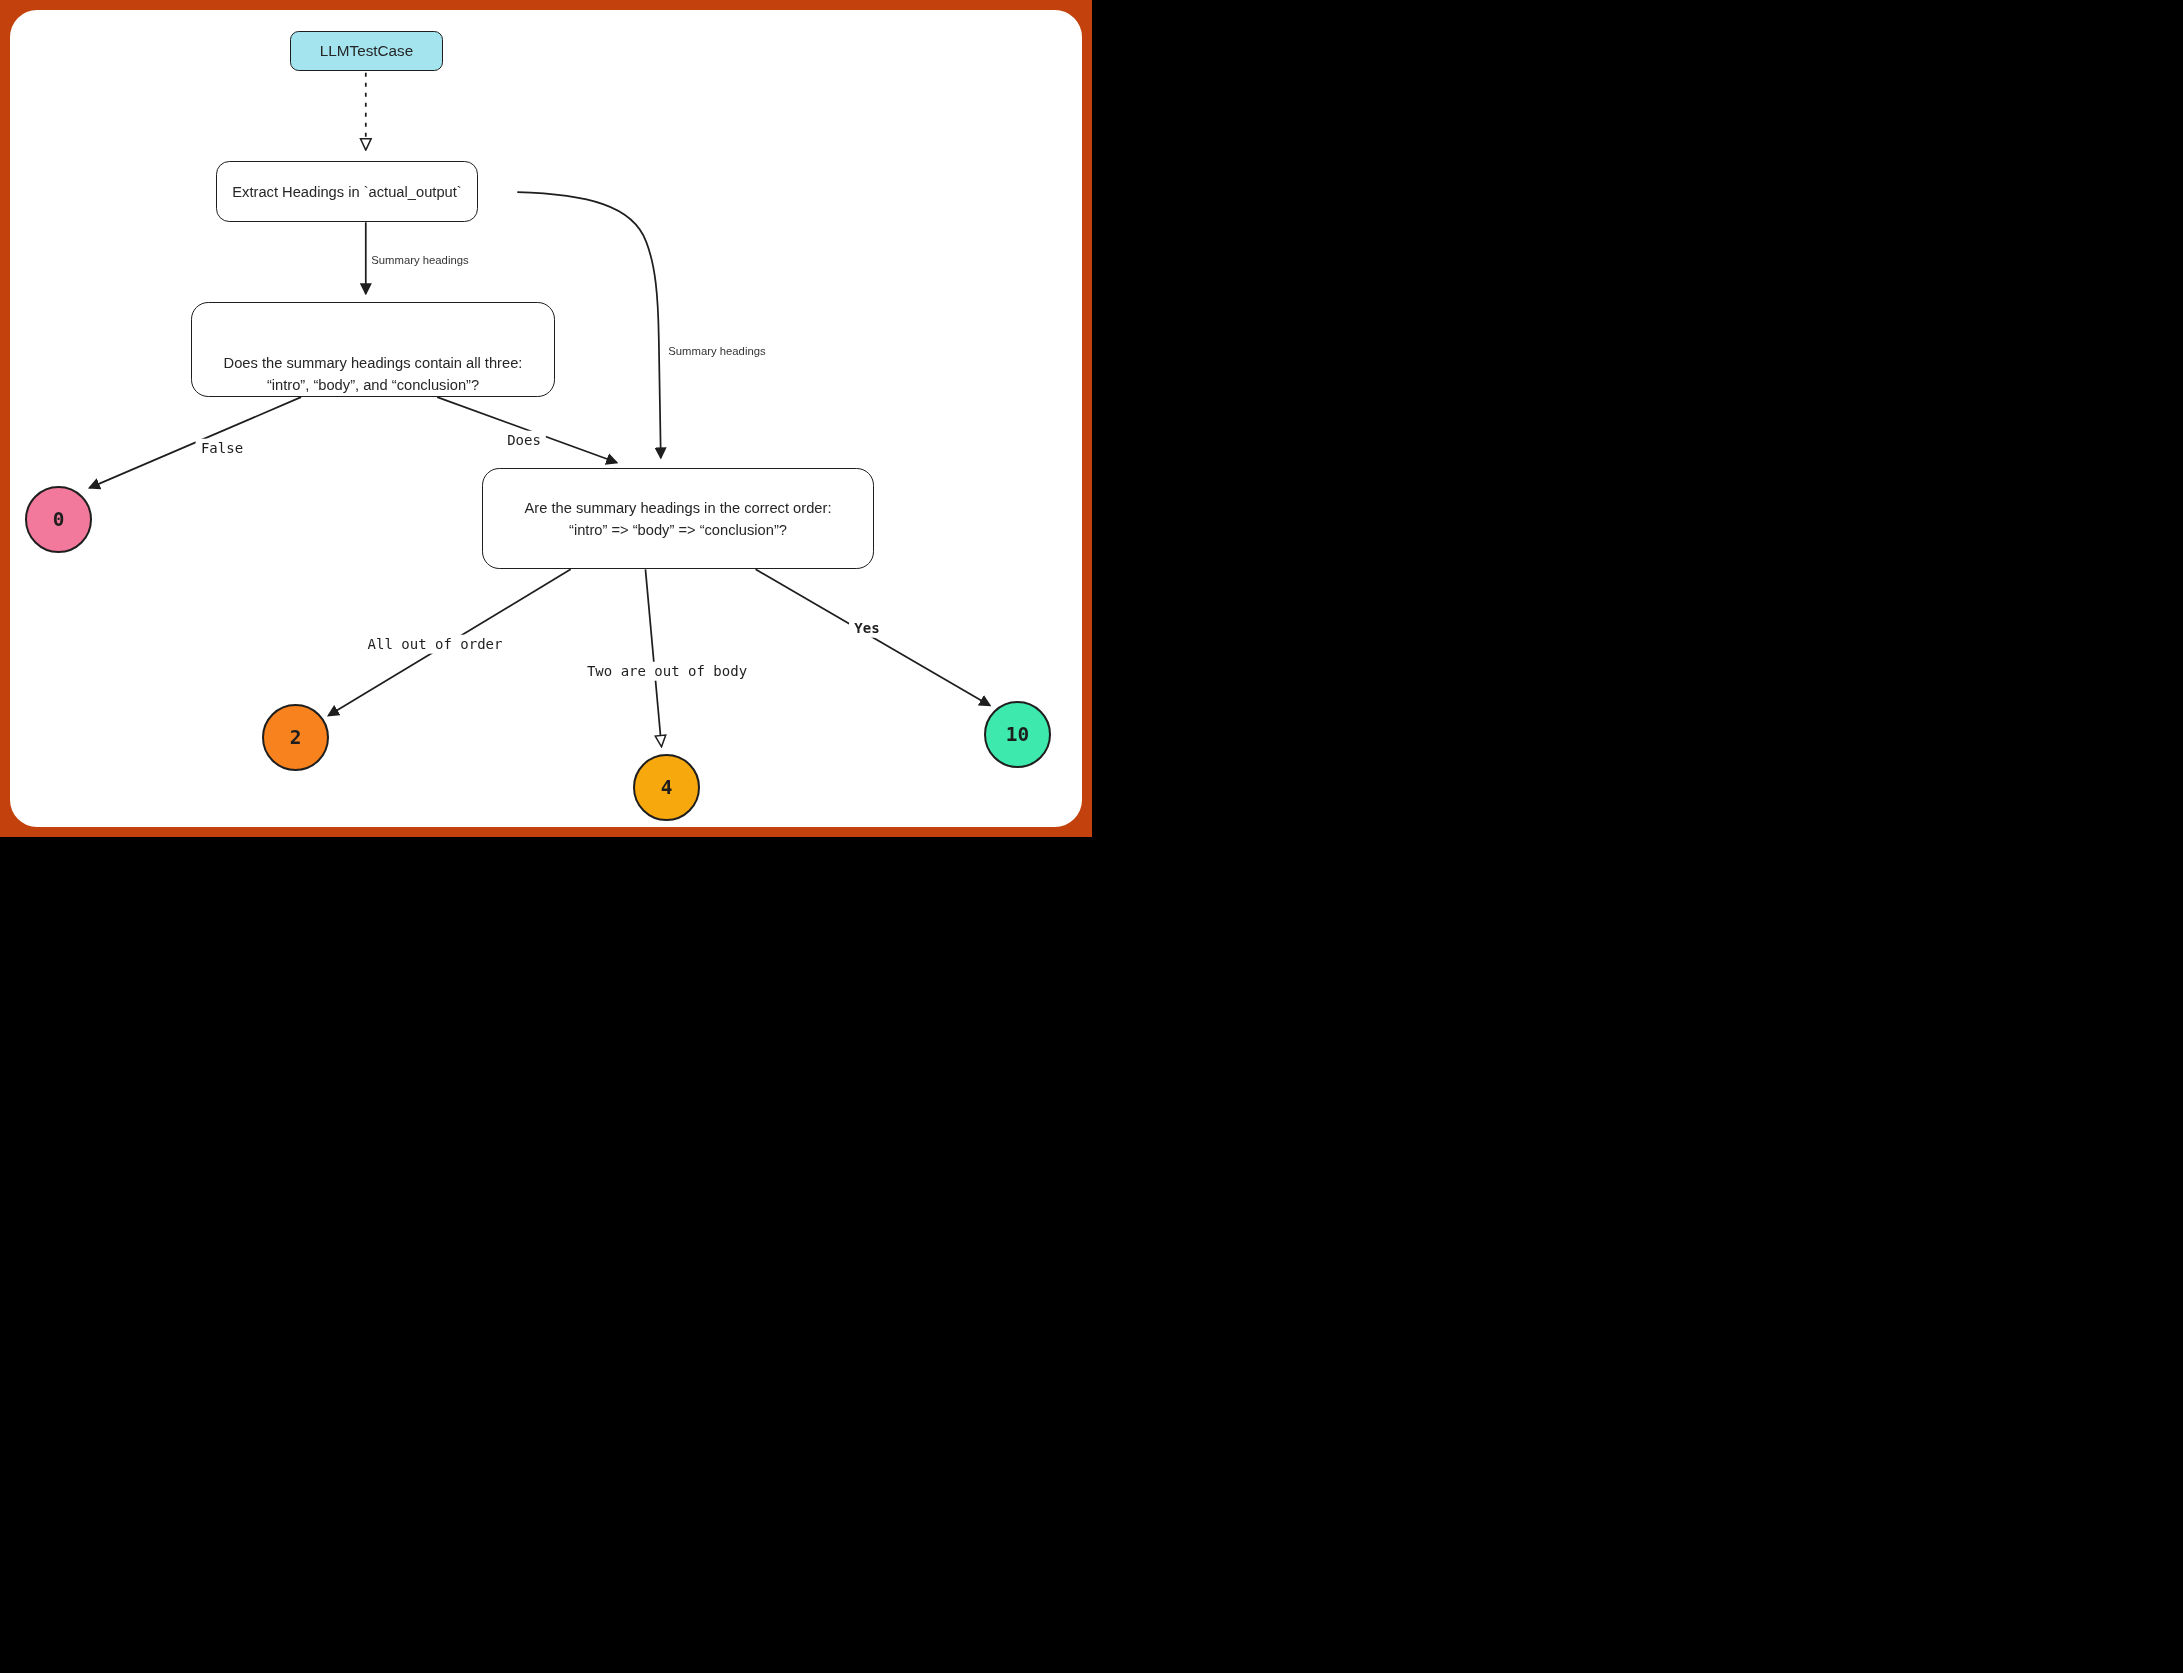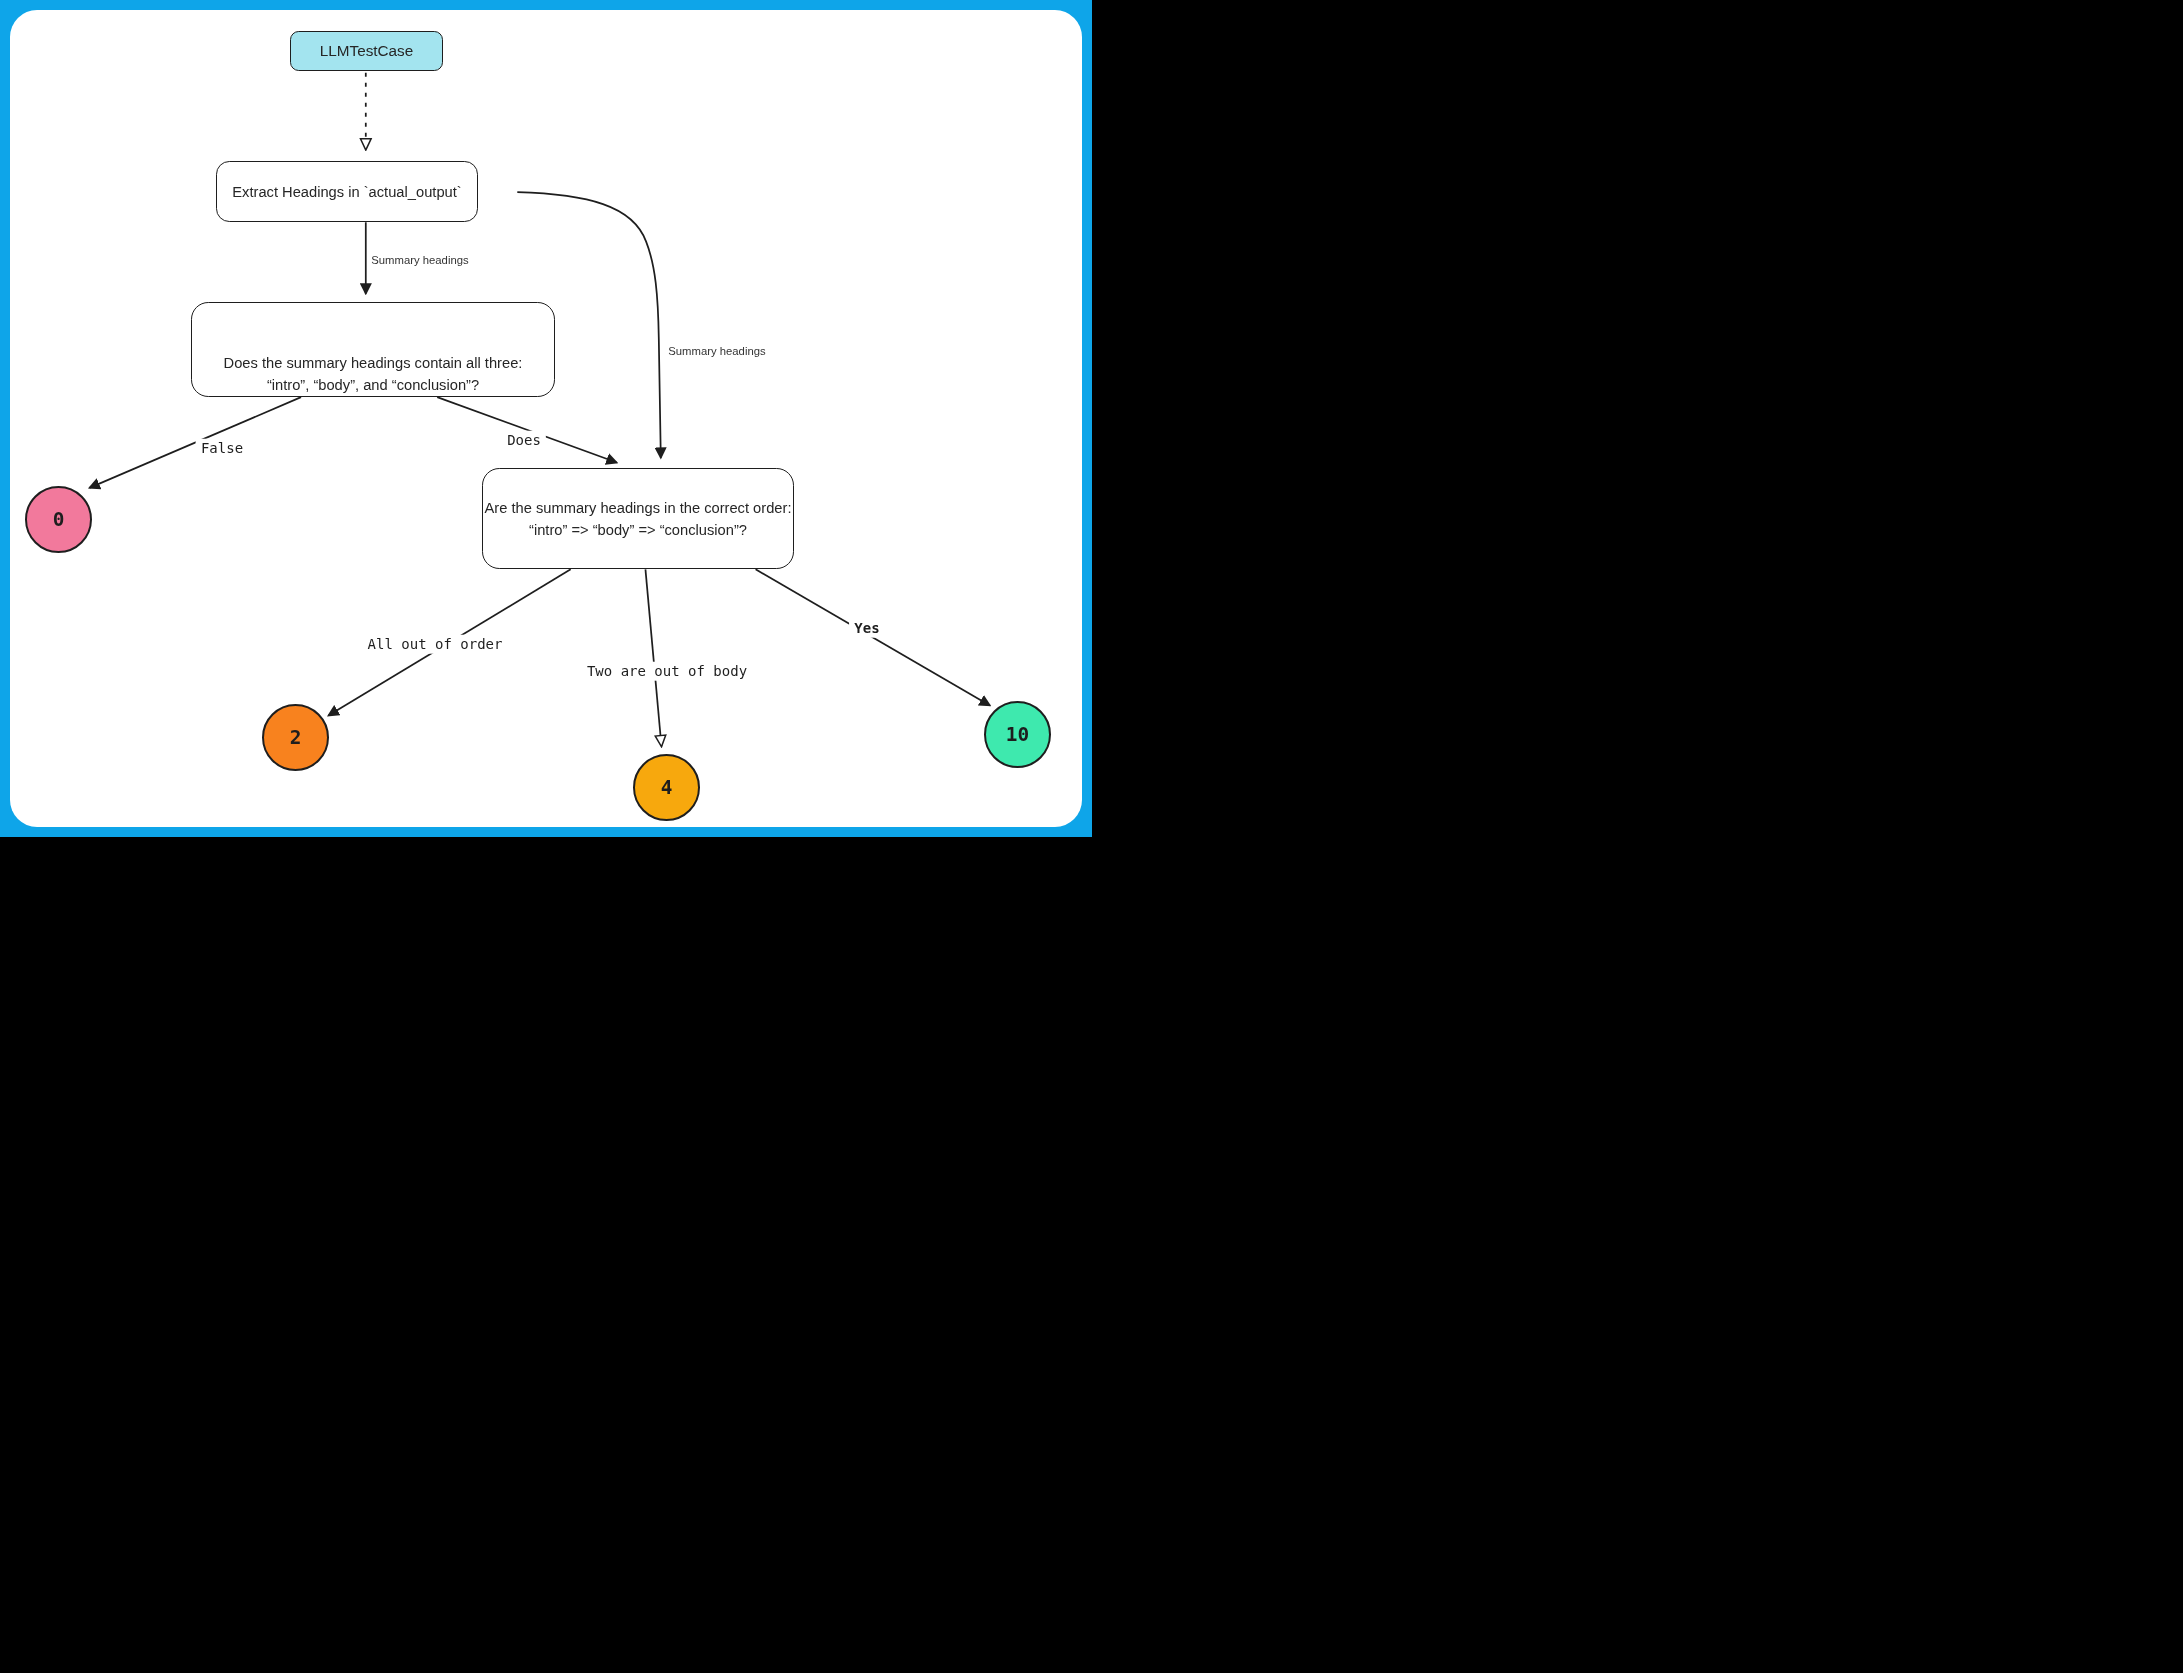--- a/index.html
+++ b/index.html
@@ -7,21 +7,21 @@
     padding: 0;
     background: #000000;
     width: 1092px;
     height: 837px;
     font-family: "Liberation Sans", sans-serif;
   }
   #stage {
     position: relative;
     width: 1092px;
     height: 837px;
-    background: #0ea5e9;
+    background: #c2410c;
     overflow: hidden;
   }
   #canvas {
     position: absolute;
     left: 10px; top: 10px;
     width: 1072px; height: 817px;
     background: #ffffff;
     border-radius: 27px;
   }
   #edges {
@@ -54,21 +54,21 @@
     font-size: 14.7px;
   }
   #node-contains {
     left: 191px; top: 302px; width: 364px; height: 95px;
     border-radius: 17.3px;
     font-size: 14.7px;
     line-height: 22px;
     justify-content: flex-end;
   }
   #node-order {
-    left: 482px; top: 468px; width: 312px; height: 101px;
+    left: 482px; top: 468px; width: 392px; height: 101px;
     border-radius: 17.3px;
     font-size: 14.7px;
     line-height: 22px;
   }
   .score {
     position: absolute;
     width: 67px; height: 67px;
     box-sizing: border-box;
     border: 2px solid #1e1e1e;
     border-radius: 50%;

